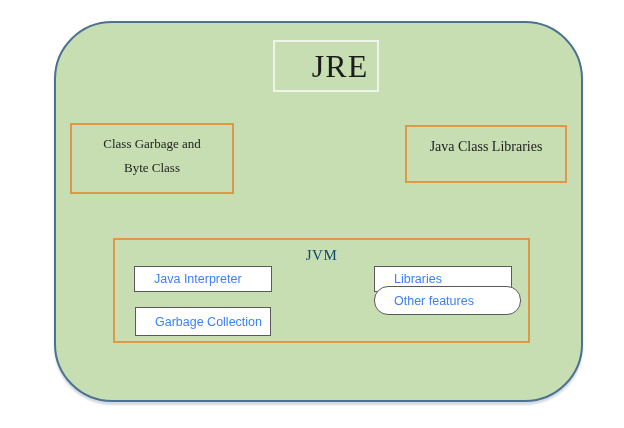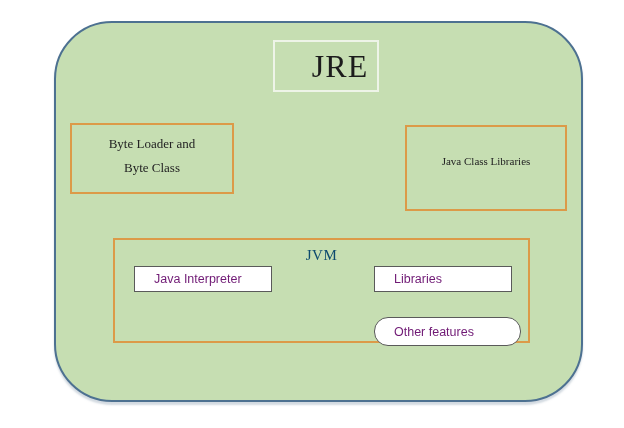--- a/index.html
+++ b/index.html
@@ -66,26 +66,26 @@
     justify-content: center;
     gap: 8px;
     padding-bottom: 6px;
     font-size: 13px;
     text-align: center;
   }
   .libraries-box {
     left: 349px;
     top: 102px;
     width: 162px;
-    height: 86px;
+    height: 58px;
     display: flex;
     align-items: center;
     justify-content: center;
     padding-bottom: 14px;
-    font-size: 11px;
+    font-size: 14px;
     text-align: center;
   }
   .jvm-box {
     left: 57px;
     top: 215px;
     width: 417px;
     height: 105px;
   }
   .jvm-label {
     position: absolute;
@@ -98,54 +98,55 @@
     letter-spacing: 0.5px;
   }
   
   .component {
     position: absolute;
     box-sizing: border-box;
     background: #ffffff;
     border: 1px solid #5a5a5a;
     font-family: "Liberation Sans", sans-serif;
     font-size: 12.5px;
-    color: #701a75;
+    color: #3b82f6;
     display: flex;
     align-items: center;
     padding-left: 19px;
   }
   .comp-java-interpreter { left: 19px;  top: 26px; width: 138px; height: 26px; }
   .comp-threading        { left: 259px; top: 26px; width: 138px; height: 26px; }
   .comp-garbage          { left: 20px;  top: 67px; width: 136px; height: 29px; }
-  .comp-other            { left: 259px; top: 77px; width: 147px; height: 29px; border-radius: 14px; }
+  .comp-other            { left: 259px; top: 46px; width: 147px; height: 29px; border-radius: 14px; }
 </style>
 </head>
 <body>
 
 <div class="canvas">
   <div class="jre-container">
 
     <div class="jre-title-box">
       <span class="jre-title-text">JRE</span>
     </div>
 
     <div class="orange-box class-loader-box">
-      <div>Byte Loader and</div>
+      <div>Class Garbage and</div>
       <div>Byte Class</div>
     </div>
 
     <div class="orange-box libraries-box">
       <div>Java Class Libraries</div>
     </div>
 
     <div class="orange-box jvm-box">
       <div class="jvm-label">JVM</div>
 
       <div class="component comp-java-interpreter">Java Interpreter</div>
 
       <div class="component comp-threading">Libraries</div>
 
+      <div class="component comp-garbage">Garbage Collection</div>
 
       <div class="component comp-other">Other features</div>
     </div>
 
   </div>
 </div>
 
 </body></html>

